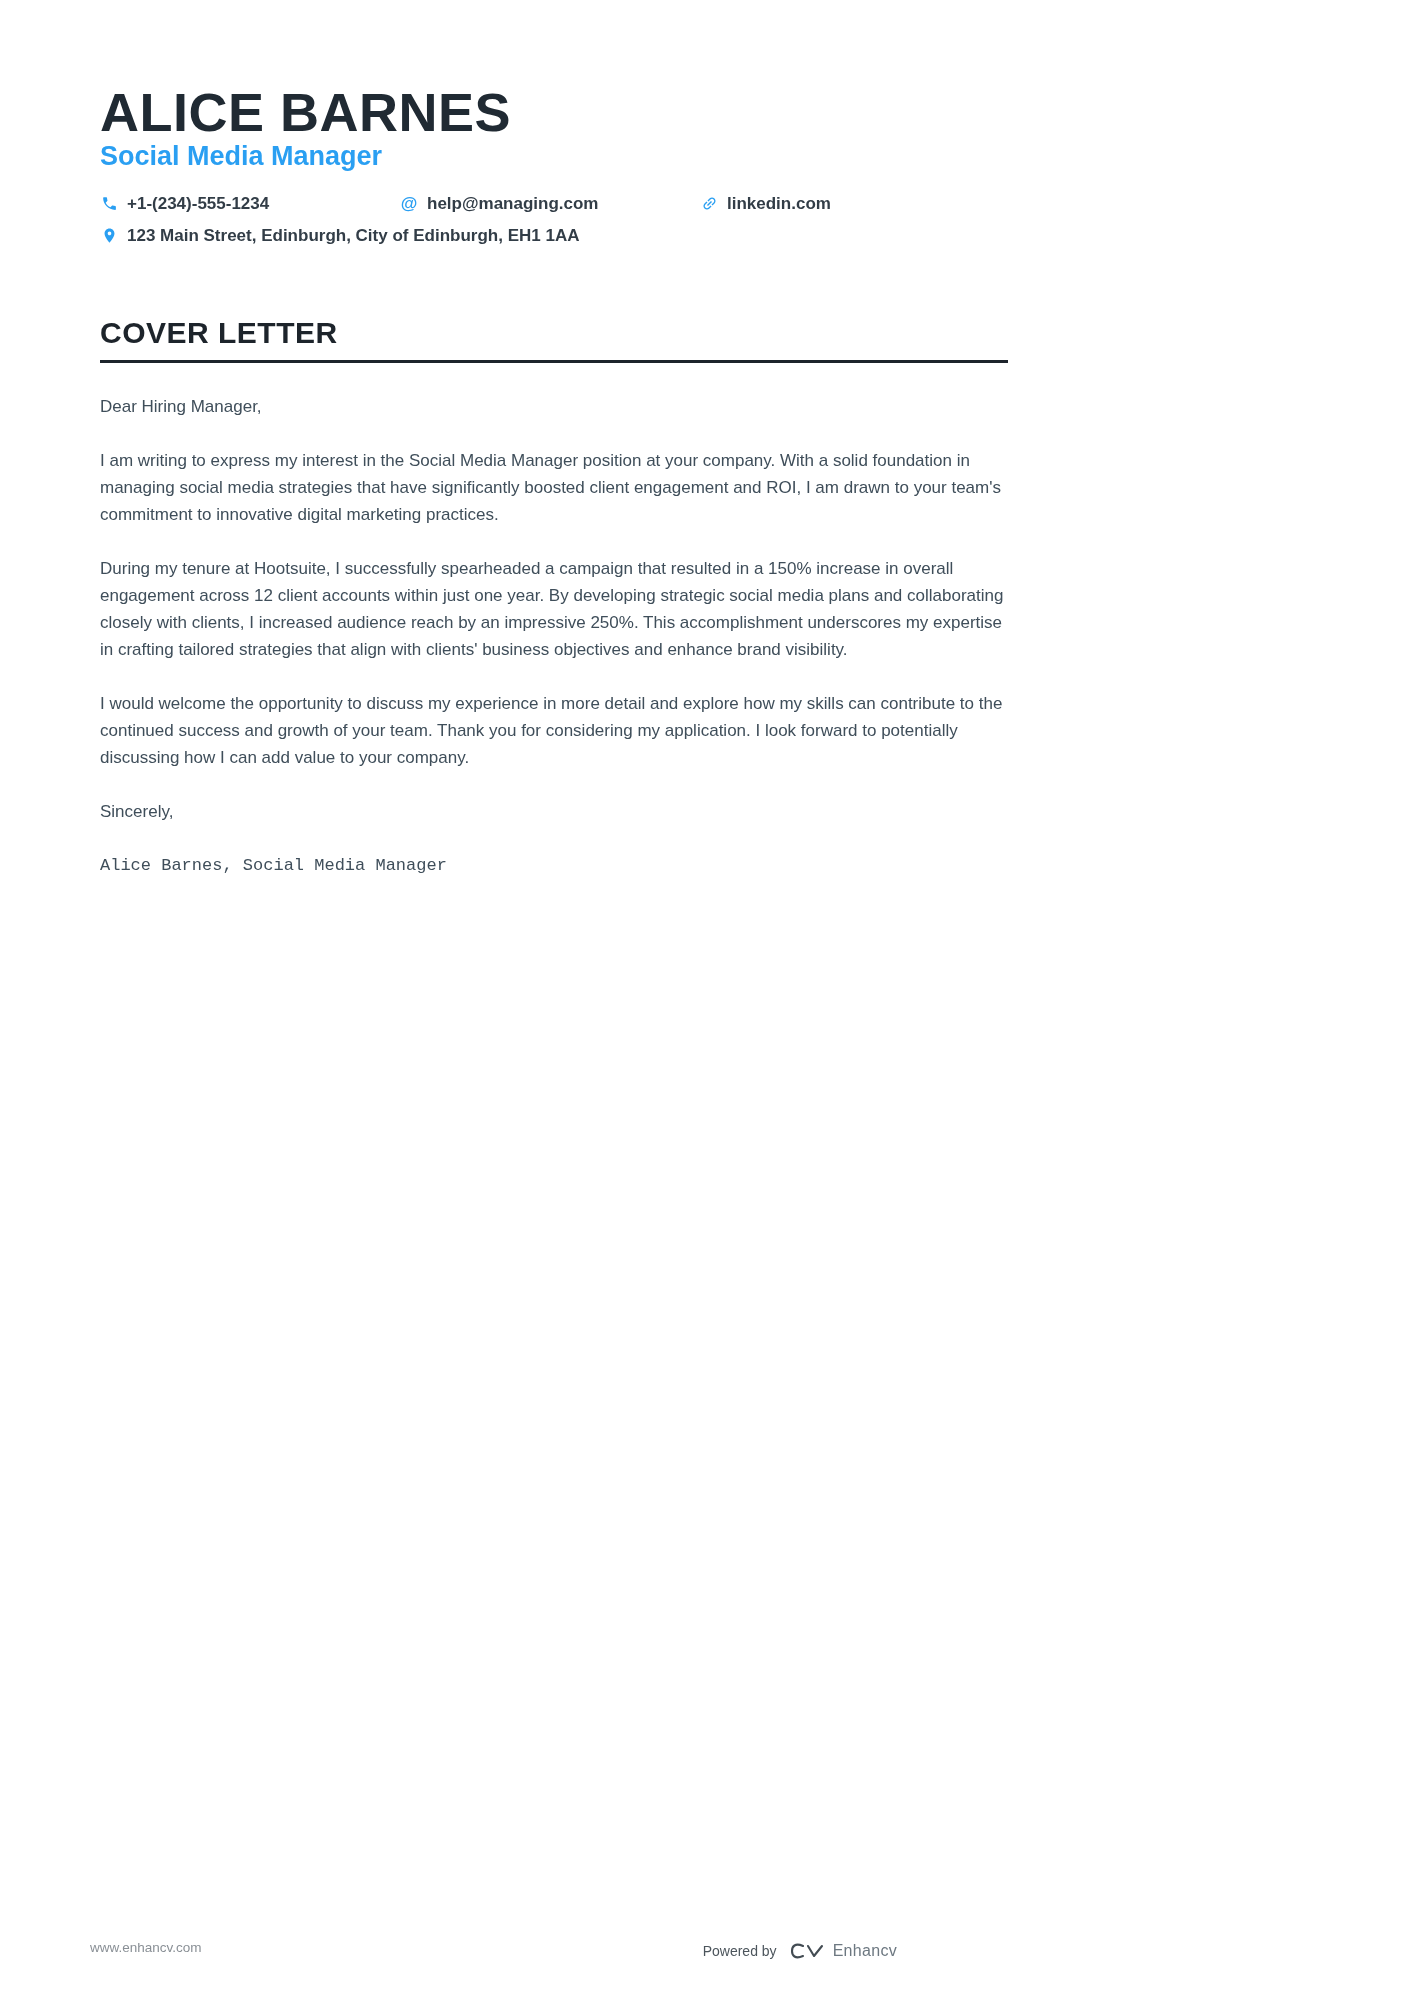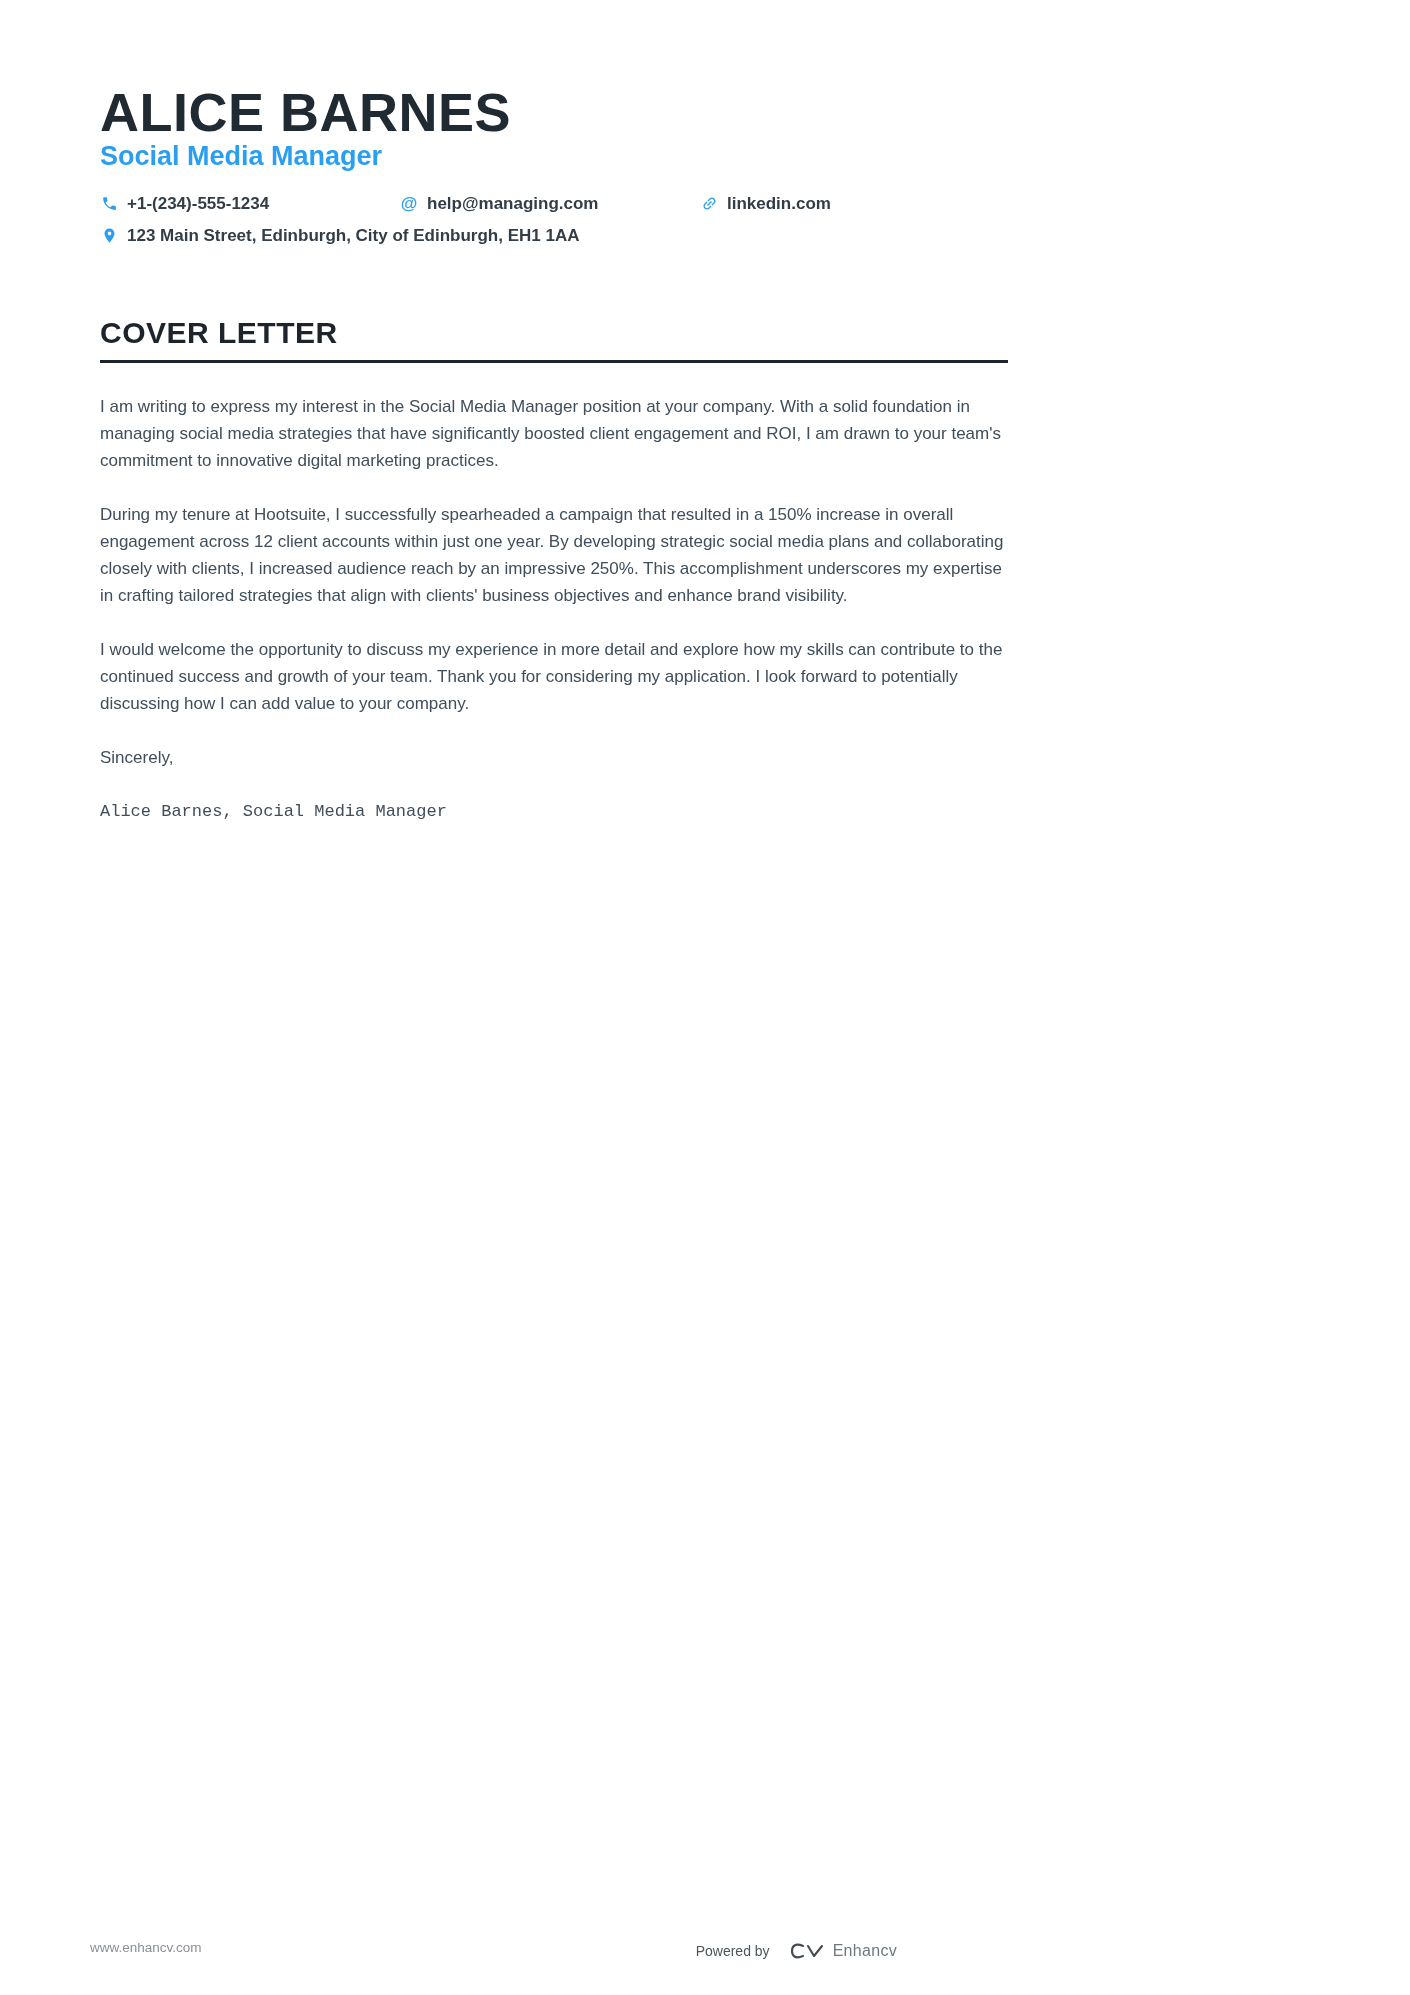--- a/index.html
+++ b/index.html
@@ -84,21 +84,21 @@
     color: #8a9096;
     text-decoration: none;
   }
 
   .footer-right {
     position: absolute;
     right: 402px;
     bottom: 34px;
     display: flex;
     align-items: center;
-    gap: 19px;
+    gap: 12px;
   }
   .powered-by {
     font-size: 14px;
     color: #4c555c;
   }
   .brand { display: flex; align-items: center; gap: 8px; text-decoration: none; }
   .brand-logo svg {
     width: 36px;
     height: 20px;
     display: block;
@@ -156,20 +156,21 @@
               </svg>
           </span>
           <span>123 Main Street, Edinburgh, City of Edinburgh, EH1 1AA</span>
         </span>
       </div>
     </div>
 
     <div class="section-title">COVER LETTER</div>
 
     <div class="letter">
+      <p>Dear Hiring Manager,</p>
       <p>I am writing to express my interest in the Social Media Manager position at your company. With a solid foundation in managing social media strategies that have significantly boosted client engagement and ROI, I am drawn to your team's commitment to innovative digital marketing practices.</p>
       <p>During my tenure at Hootsuite, I successfully spearheaded a campaign that resulted in a 150% increase in overall engagement across 12 client accounts within just one year. By developing strategic social media plans and collaborating closely with clients, I increased audience reach by an impressive 250%. This accomplishment underscores my expertise in crafting tailored strategies that align with clients' business objectives and enhance brand visibility.</p>
       <p>I would welcome the opportunity to discuss my experience in more detail and explore how my skills can contribute to the continued success and growth of your team. Thank you for considering my application. I look forward to potentially discussing how I can add value to your company.</p>
       <p>Sincerely,</p>
       <p>Alice Barnes, Social Media Manager</p>
     </div>
 
   </div>
 
   <a class="footer-left">www.enhancv.com</a>

